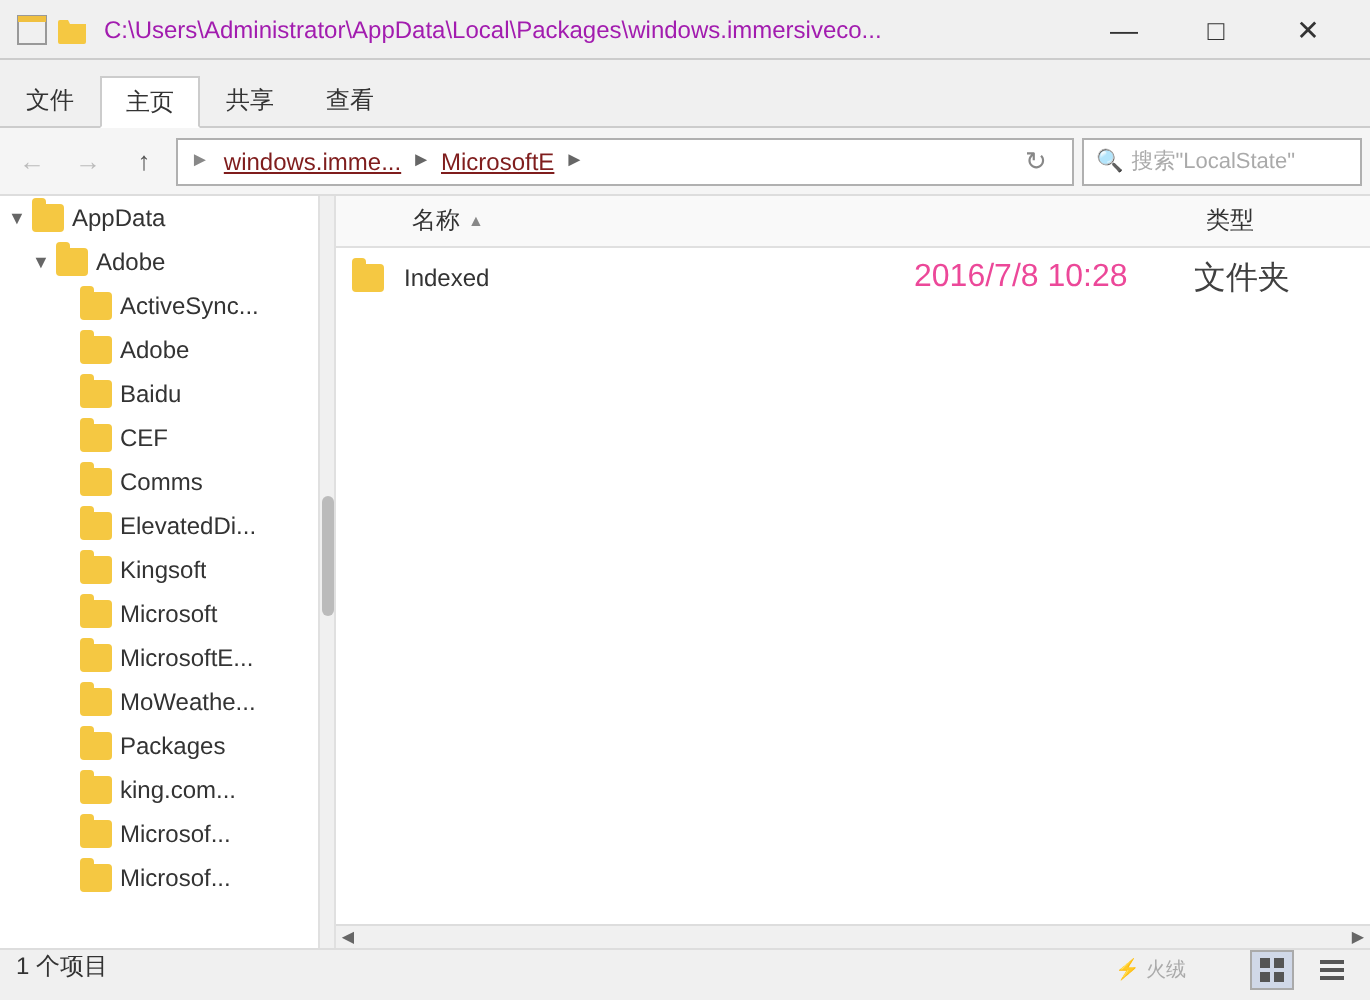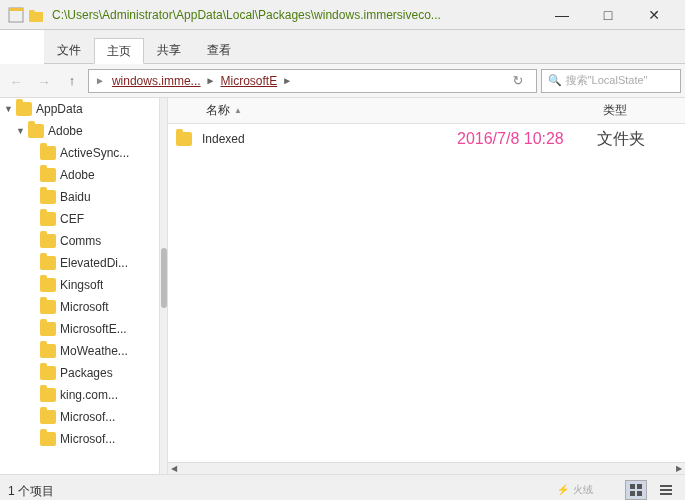--- a/index.html
+++ b/index.html
@@ -30,21 +30,21 @@
     .title-bar-icon {
       width: 16px;
       height: 16px;
       display: flex;
       align-items: center;
       justify-content: center;
     }
     .title-bar-path {
       flex: 1;
       font-size: 12px;
-      color: #4d7c0f;
+      color: #a21caf;
       white-space: nowrap;
       overflow: hidden;
       text-overflow: ellipsis;
     }
     .window-controls {
       display: flex;
       gap: 0;
       margin-left: auto;
     }
     .window-btn {
@@ -58,21 +58,20 @@
       color: #333;
     }
 
     
     .ribbon {
       height: 34px;
       background: #f0f0f0;
       border-bottom: 1px solid #ccc;
       display: flex;
       align-items: center;
-      margin-left: 44px;
     }
     .ribbon-tabs {
       display: flex;
       height: 100%;
       align-items: flex-end;
     }
     .ribbon-tab {
       padding: 0 12px;
       height: 26px;
       display: flex;
@@ -306,21 +305,21 @@
       color: #404040;
       font-family: Liberation Serif, serif;
     }
 
     
     .status-bar {
       height: 26px;
       background: #f0f0f0;
       border-top: 1px solid #ddd;
       display: flex;
-      align-items: flex-end;
+      align-items: flex-start;
       padding: 0 8px;
       justify-content: space-between;
     }
     .status-text {
       font-size: 12px;
       color: #333;
     }
     .status-right {
       display: flex;
       align-items: center;

